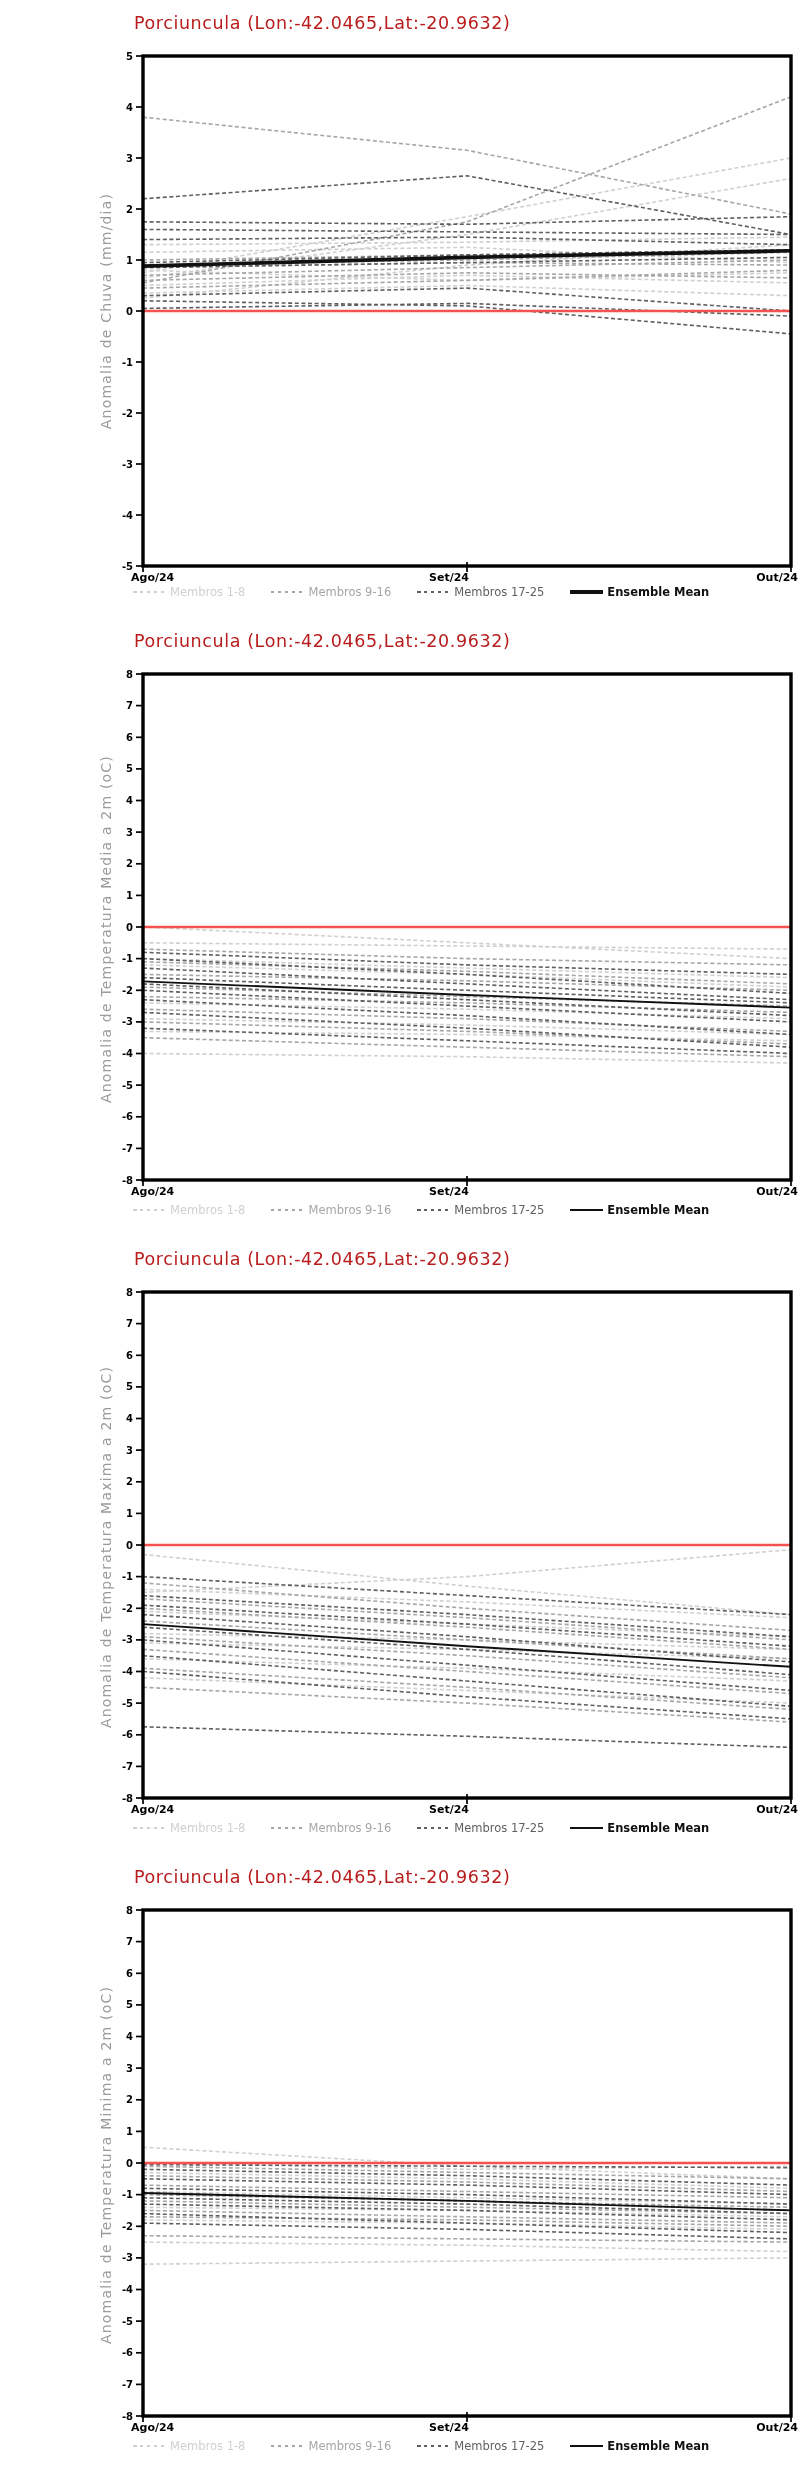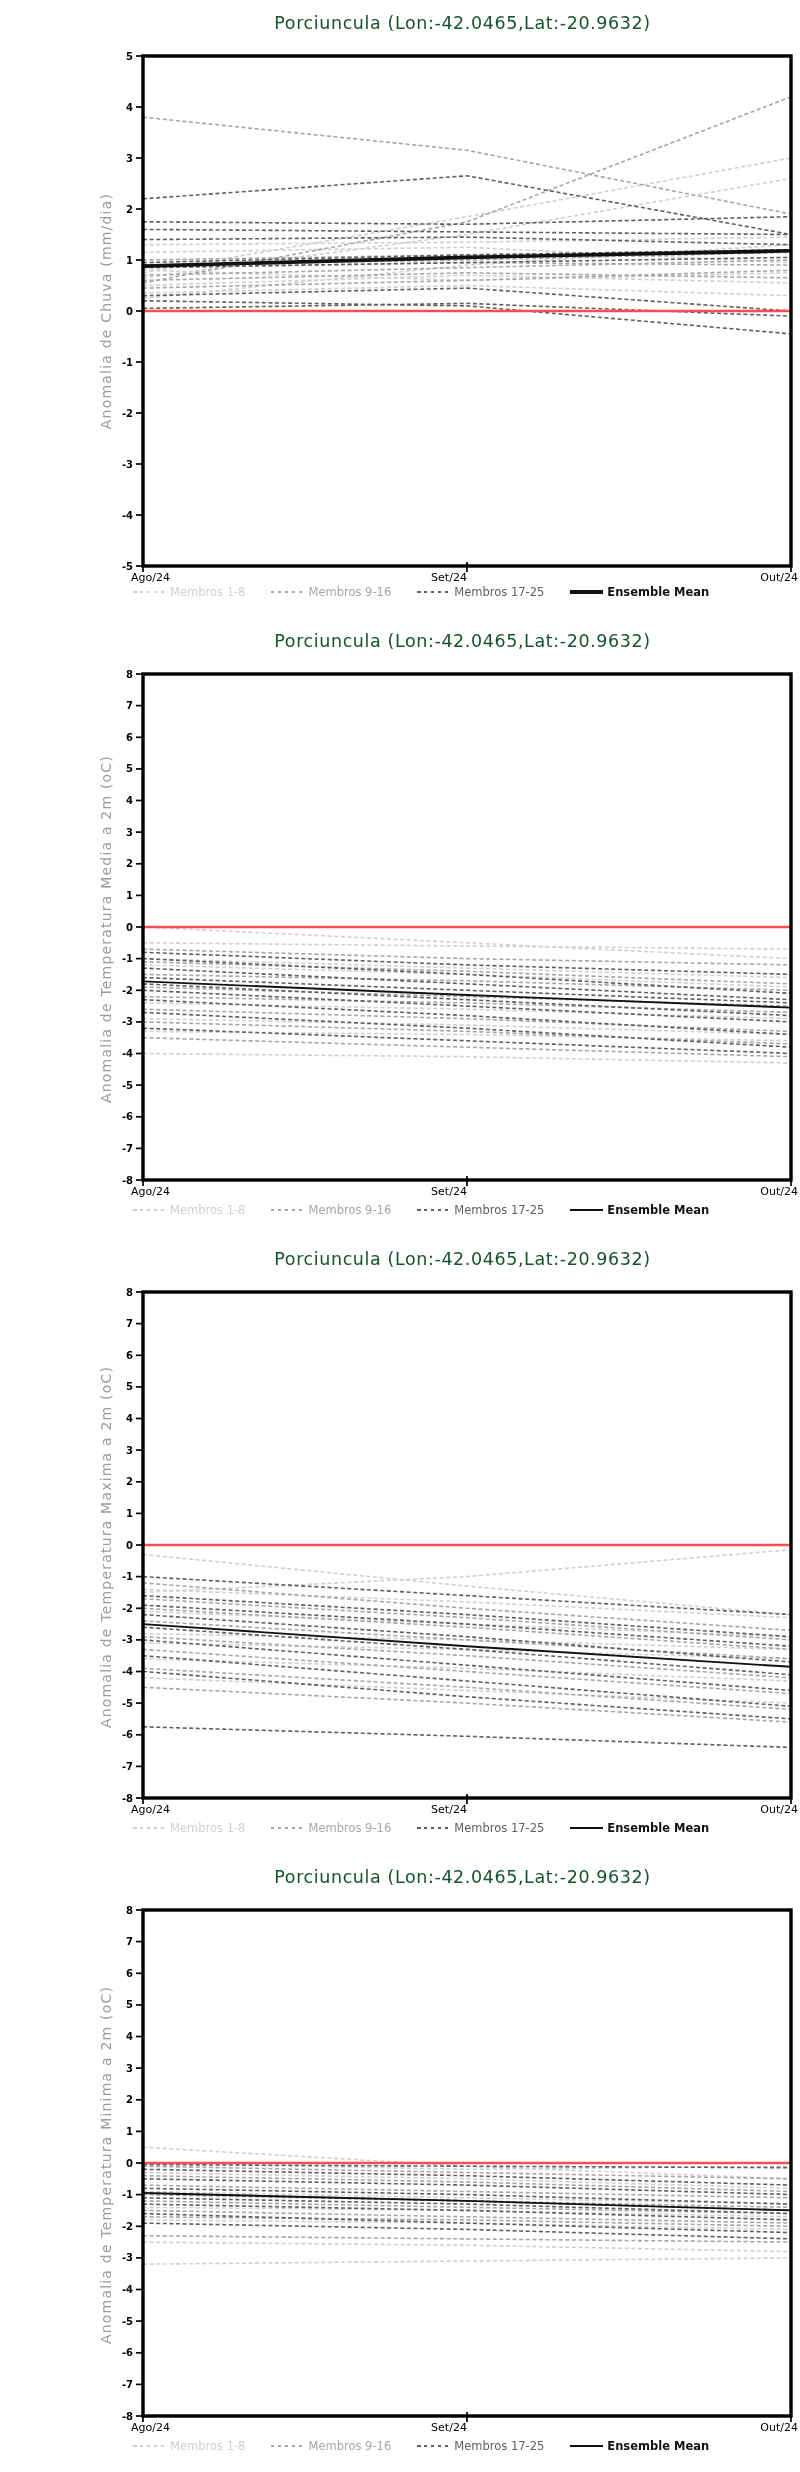--- a/index.html
+++ b/index.html
@@ -1,32 +1,32 @@
 <!DOCTYPE html>
 <html><head>
 <meta charset="utf-8">
 <style>
   html,body{margin:0;padding:0;background:#ffffff;}
   body{width:800px;font-family:"Liberation Sans",sans-serif;}
   .chart-panel{position:relative;width:800px;height:618px;background:#fff;overflow:hidden;}
   .chart-panel svg{position:absolute;left:0;top:0;}
   .chart-title{
-    position:absolute;top:13px;left:134px;width:657px;text-align:center;
-    font-size:17.5px;color:#14532d;letter-spacing:.6px;white-space:nowrap;
+    position:absolute;top:13px;left:134px;width:657px;text-align:left;
+    font-size:17.5px;color:#b91c1c;letter-spacing:.6px;white-space:nowrap;
     font-family:"DejaVu Sans",sans-serif;font-weight:400;
   }
   .ylabel{
     position:absolute;top:311px;left:106px;transform:translate(-50%,-50%) rotate(-90deg);
     font-size:14px;color:#9b9b9b;letter-spacing:1.2px;white-space:nowrap;
     font-family:"DejaVu Sans",sans-serif;
   }
   svg text.tick{font-family:"DejaVu Sans",sans-serif;font-weight:700;font-size:10px;fill:#000;}
   .xlab{
     position:absolute;top:568px;font-family:"DejaVu Sans",sans-serif;
-    font-weight:400;font-size:11px;color:#000;white-space:nowrap;
+    font-weight:700;font-size:11px;color:#000;white-space:nowrap;
   }
   .xl{left:131px;}
   .xc{left:449px;transform:translateX(-50%);text-align:center;}
   .xr{right:2px;}
   .legend{
     position:absolute;left:133px;top:585px;right:0;
     display:flex;align-items:center;gap:26px;
   }
   .legend-item{display:flex;align-items:center;gap:4px;}
   .legend-item .sample{display:inline-block;width:33px;height:2px;}

